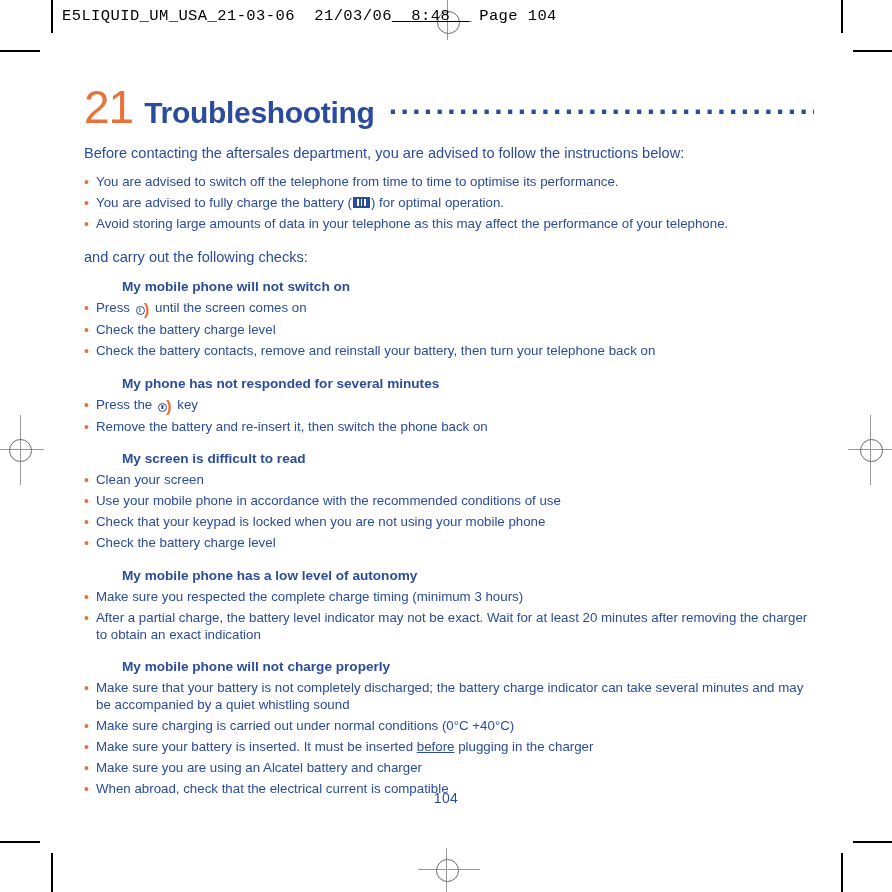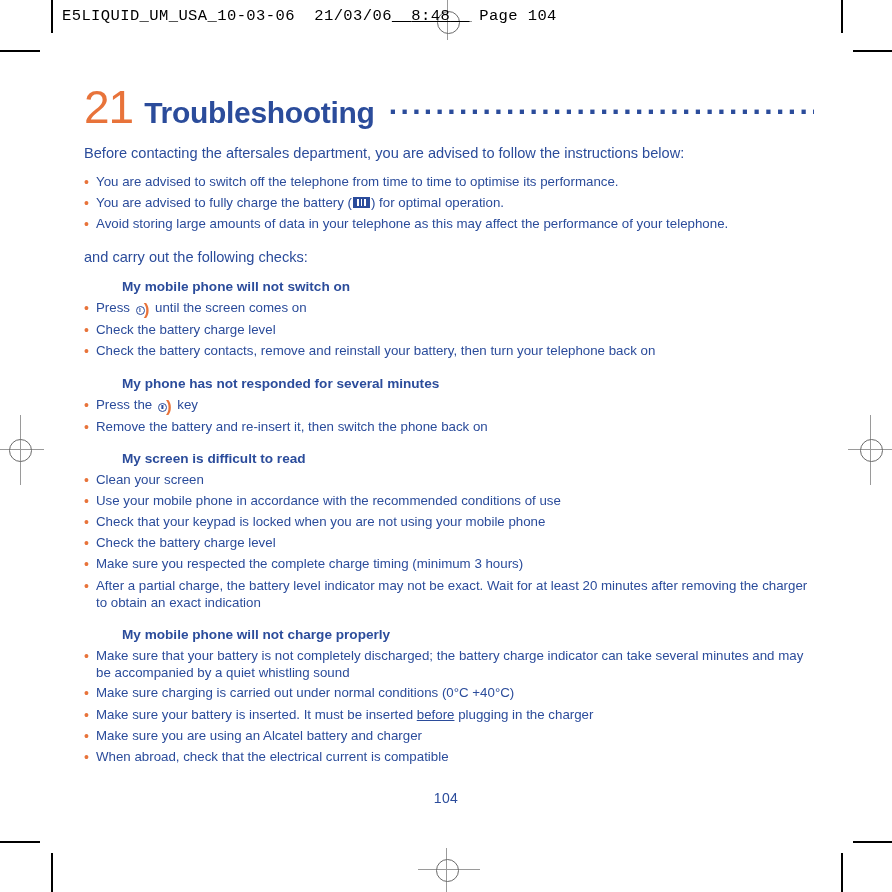--- a/index.html
+++ b/index.html
@@ -274,21 +274,21 @@
   <div class="reg-v"></div>
     <div class="reg-h"></div>
     <div class="reg-circle"></div>
 </div>
 <div class="reg-mark" id="reg-bottom">
   <div class="reg-v"></div>
     <div class="reg-h"></div>
     <div class="reg-circle"></div>
 </div>
 
-<div id="running-header"><span>E5LIQUID_UM_USA_10-03-06</span>  <span>21/03/06</span><span class="hdr-underline">  <span>8:48</span>  </span> <span>Page 104</span></div>
+<div id="running-header"><span>E5LIQUID_UM_USA_21-03-06</span>  <span>21/03/06</span><span class="hdr-underline">  <span>8:48</span>  </span> <span>Page 104</span></div>
 
 <div id="page-body">
 
   <div id="chapter-title-row">
     <div id="chapter-number">21</div>
     <div id="chapter-name">Troubleshooting</div>
     <div id="chapter-leader">
       <div class="leader-dots">...........................................</div>
     </div>
   </div>
@@ -353,20 +353,21 @@
       <div>
         <div class="bullet-row">
           <div class="bullet-dot">•</div>
           <div class="bullet-text">Check that your keypad is locked when you are not using your mobile phone</div>
         </div>
         <div class="bullet-row">
           <div class="bullet-dot">•</div>
           <div class="bullet-text">Check the battery charge level</div>
         </div>
       </div>
+      <div class="sec-head">My mobile phone has a low level of autonomy</div>
       <div>
         <div class="bullet-row">
           <div class="bullet-dot">•</div>
           <div class="bullet-text">Make sure you respected the complete charge timing (minimum 3 hours)</div>
         </div>
         <div class="bullet-row">
           <div class="bullet-dot">•</div>
           <div class="bullet-text">After a partial charge, the battery level indicator may not be exact. Wait for at least 20 minutes after removing the charger to obtain an exact indication</div>
         </div>
       </div>

